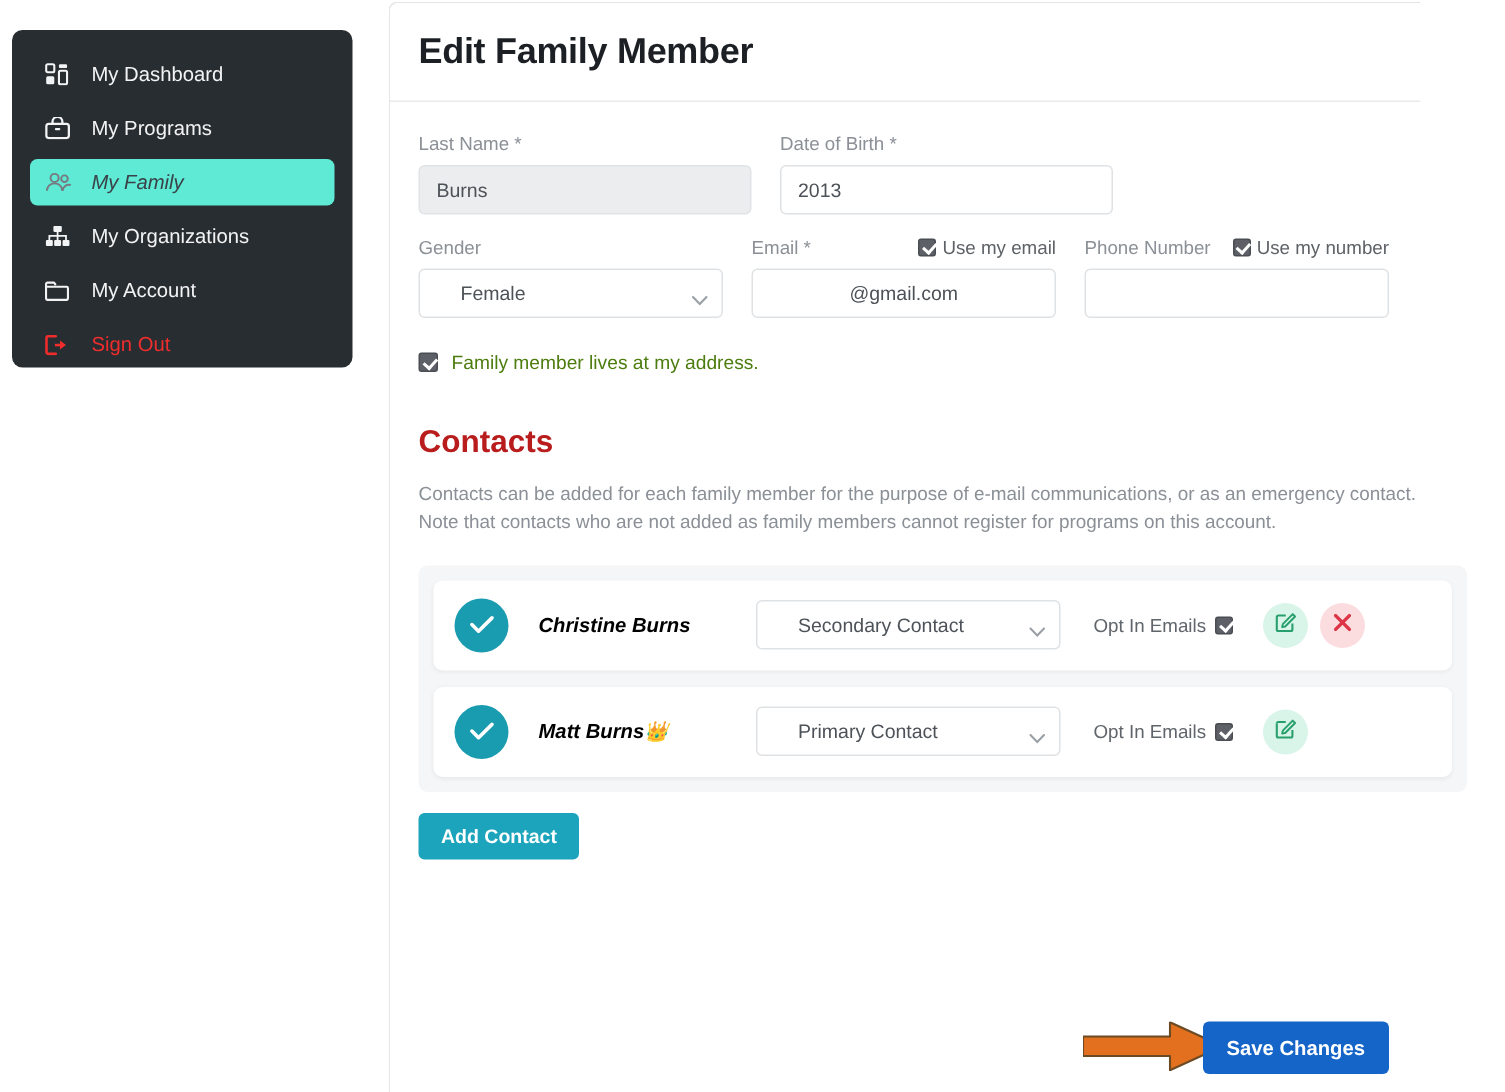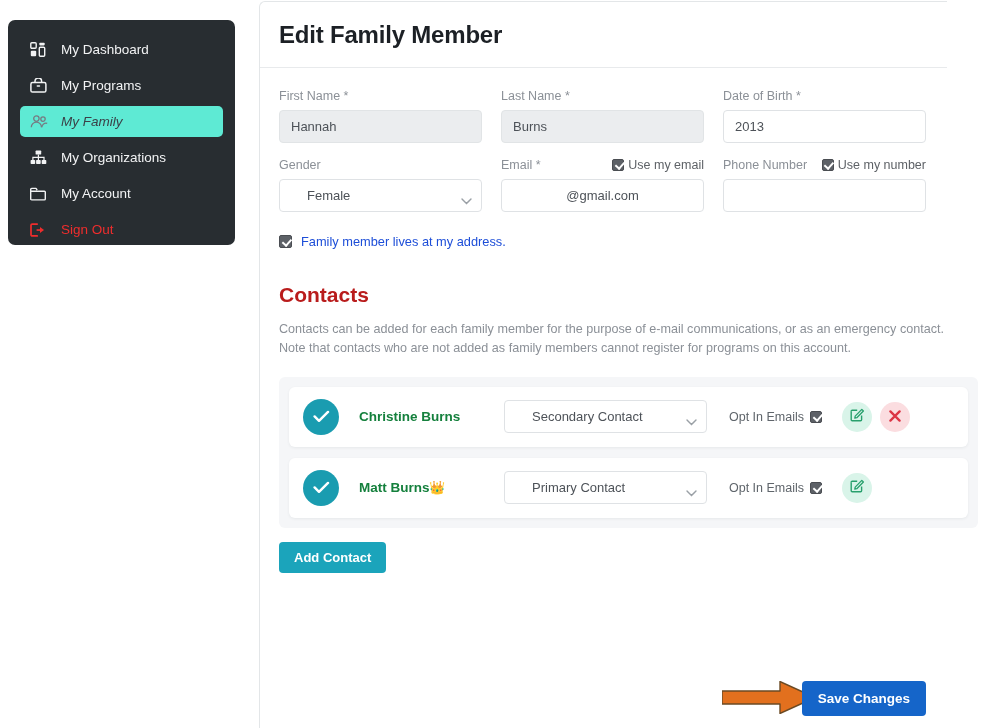--- a/index.html
+++ b/index.html
@@ -153,21 +153,21 @@
     right: 10px; top: 12px;
     pointer-events: none;
   }
   .addr-row {
     display: flex;
     align-items: center;
     gap: 9px;
     margin-top: 22px;
     margin-bottom: 4px;
   }
-  .addr-row .txt { font-size: 12.8px; color: #1d4ed8; }
+  .addr-row .txt { font-size: 12.8px; color: #4d7c0f; }
   .chk.big { width: 13px; height: 13px; flex: 0 0 13px; }
 
   
   .contacts-h {
     font-size: 21px;
     font-weight: bold;
     color: #b91c1c;
     margin-top: 34px;
     margin-bottom: 8px;
   }
@@ -201,23 +201,24 @@
     border-radius: 50%;
     background: #1a9cb0;
     display: flex;
     align-items: center;
     justify-content: center;
   }
   .cname {
     margin-left: 20px;
     font-size: 13.5px;
     font-weight: bold;
-    color: #15803d;
+    color: #000000;
     width: 145px;
     white-space: nowrap;
+    font-style: italic;
   }
   .crown { font-size: 13px; }
   .c-sel-wrap { position: relative; width: 203px; flex: 0 0 203px; }
   .optin {
     display: flex;
     align-items: center;
     gap: 6px;
     margin-left: 22px;
     font-size: 12.5px;
     color: #5f656b;
@@ -350,26 +351,20 @@
   <section class="panel">
 
     <div class="panel-header">
       <h1 class="panel-title">Edit Family Member</h1>
     </div>
 
     <div class="panel-body">
 
       
       <div class="row">
-        <div class="field">
-          <div class="lbl-line">
-            <span class="lbl">First Name *</span>
-          </div>
-          <input class="inp readonly" readonly="" value="Hannah" style="">
-        </div>
 
         <div class="field">
           <div class="lbl-line">
             <span class="lbl">Last Name *</span>
           </div>
           <input class="inp readonly" readonly="" value="Burns" style="">
         </div>
 
         <div class="field">
           <div class="lbl-line">

